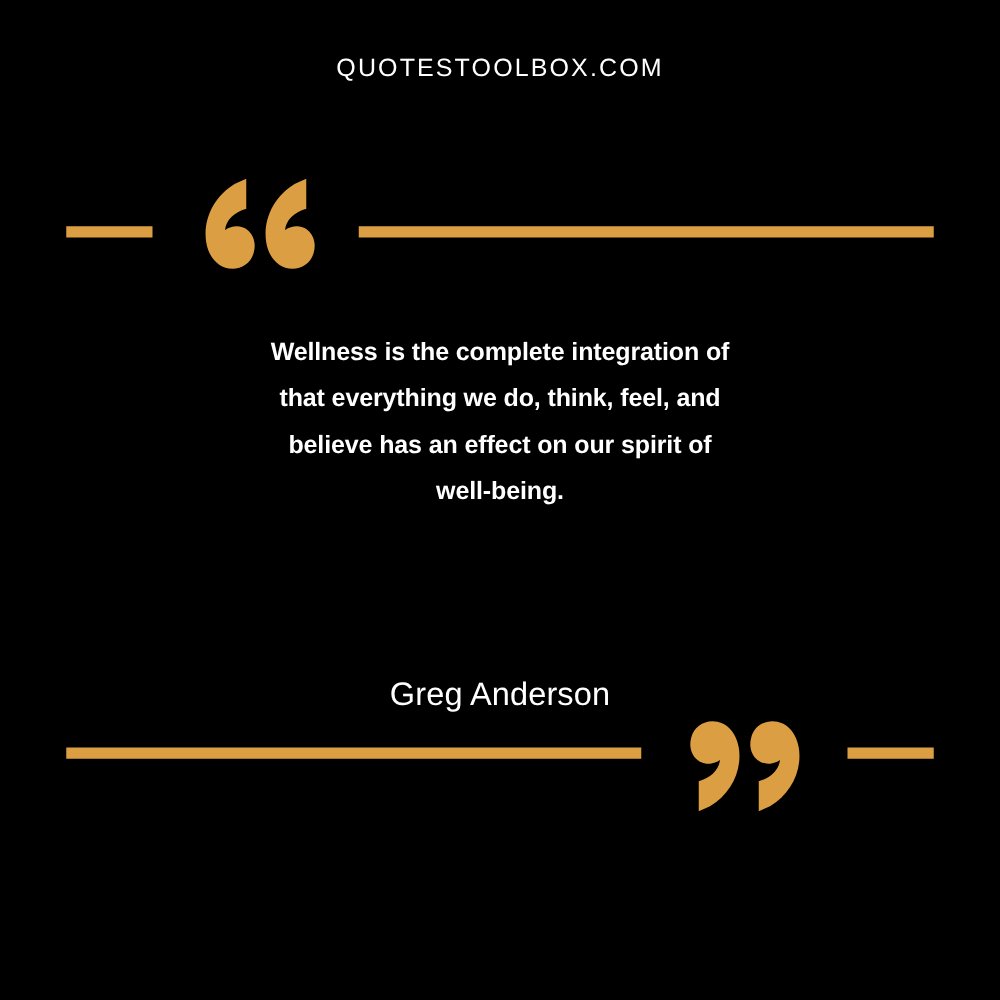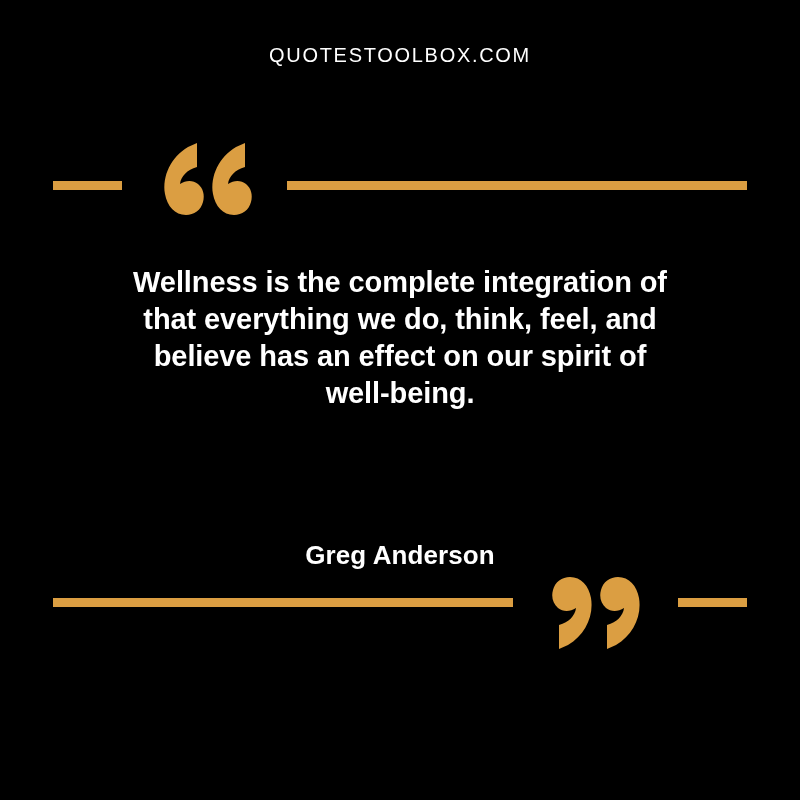--- a/index.html
+++ b/index.html
@@ -69,37 +69,37 @@
   .quote-close { left: 547px; top: -30px; transform: rotate(180deg); }
 
   
   .quote-body {
     position: absolute;
     top: 264px;
     left: 100px;
     width: 600px;
     text-align: center;
     color: #ffffff;
-    font-size: 29px;
+    font-size: 20px;
     font-weight: bold;
     line-height: 37px;
     letter-spacing: -0.1px;
   }
   .quote-line { display: block; }
 
   
   .author {
     position: absolute;
     top: 538px;
     left: 0;
     width: 800px;
     text-align: center;
     color: #ffffff;
     font-size: 26px;
-    font-weight: bold;
+    font-weight: normal;
     line-height: 34px;
     letter-spacing: 0.1px;
     white-space: nowrap;
   }
 </style>
 </head>
 <body>
 
 <div class="canvas">
 

